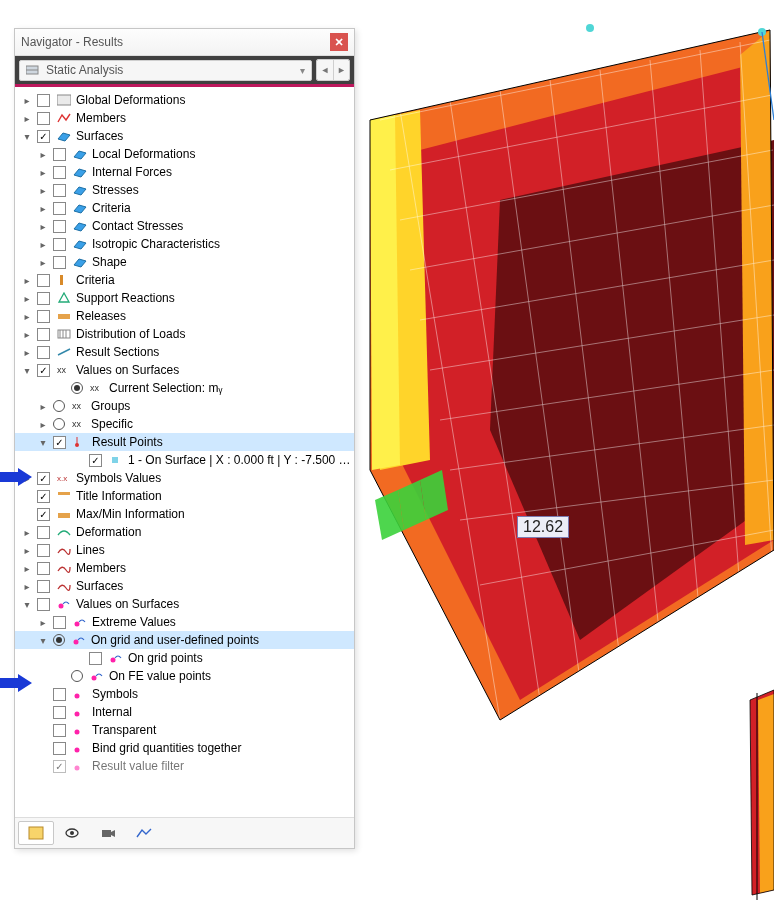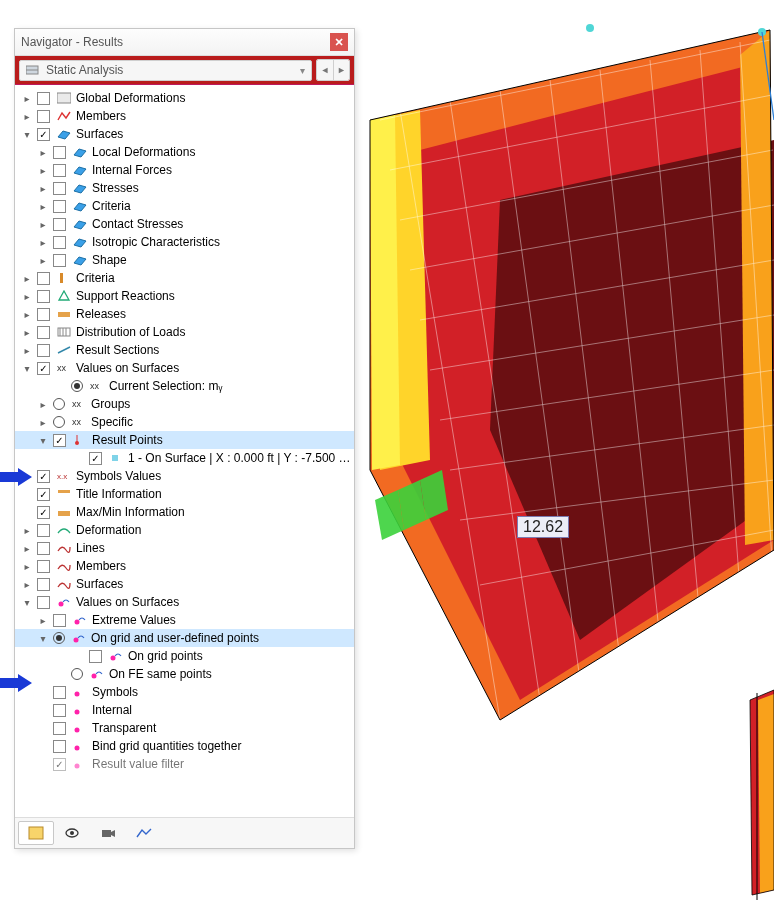--- a/index.html
+++ b/index.html
@@ -58,22 +58,22 @@
     color: #fff;
     display: flex; align-items: center; justify-content: center;
     font-size: 11px;
     font-weight: bold;
     cursor: pointer;
   }
   .nav-toolbar {
     display: flex;
     align-items: center;
     padding: 3px 4px;
-    border-bottom: 1px solid #be185d;
-    background: #b91c1c;
+    border-bottom: 3px solid #be185d;
+    background: #404040;
   }
   .dropdown {
     flex: 1;
     display: flex;
     align-items: center;
     border: 1px solid #cfcfcf;
     background: #f6f6f6;
     padding: 2px 6px;
     color: #555;
     border-radius: 2px;
@@ -613,21 +613,21 @@
     </div>
     <div class="node depth3">
       <span class="caret empty"></span>
       <span class="rd"></span>
       <span class="ic">
           <svg width="14" height="12">
             <circle cx="4" cy="8" r="2.5" fill="#f2a"></circle>
             <path d="M6 6 Q9 2 12 6" fill="none" stroke="#36c" stroke-width="1.2"></path>
           </svg>
         </span>
-      <span class="lbl">On FE same points</span>
+      <span class="lbl">On FE value points</span>
     </div>
 
     <div class="node depth2">
       <span class="caret empty"></span>
       <span class="ck"></span>
       <span class="ic">
           <svg width="14" height="12">
             <circle cx="4" cy="8" r="2.5" fill="#f2a"></circle>
           </svg>
         </span>

